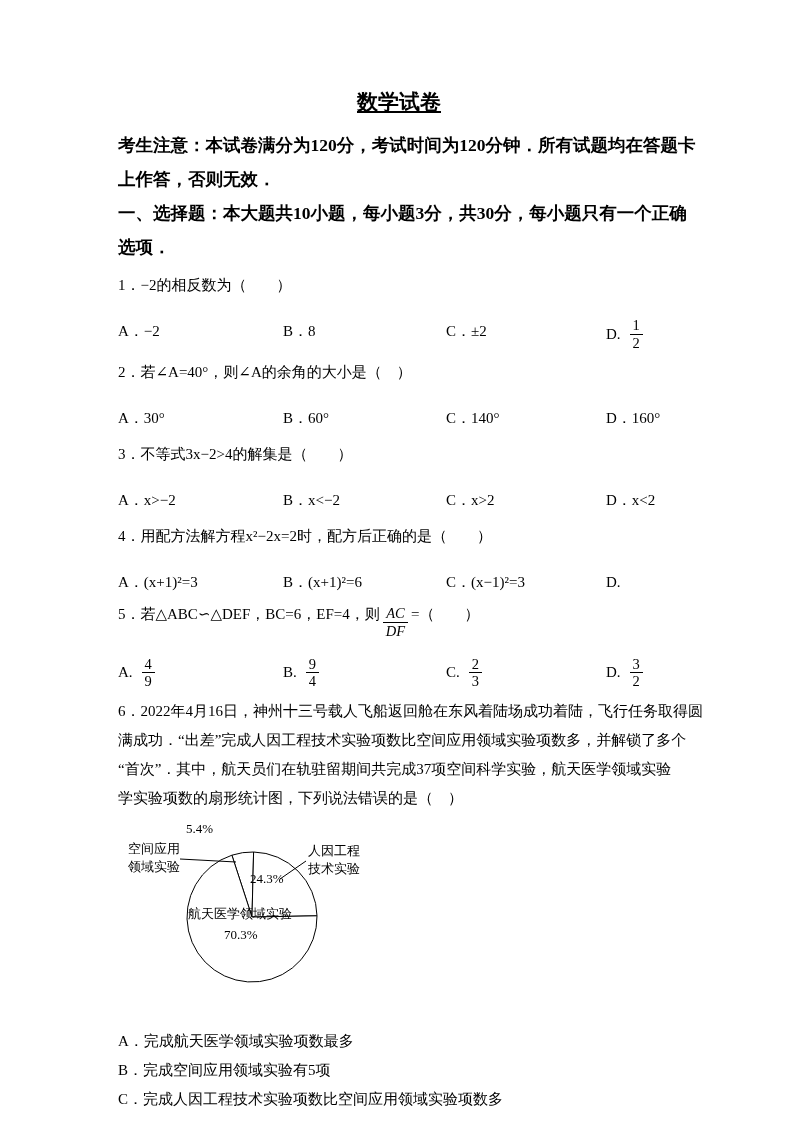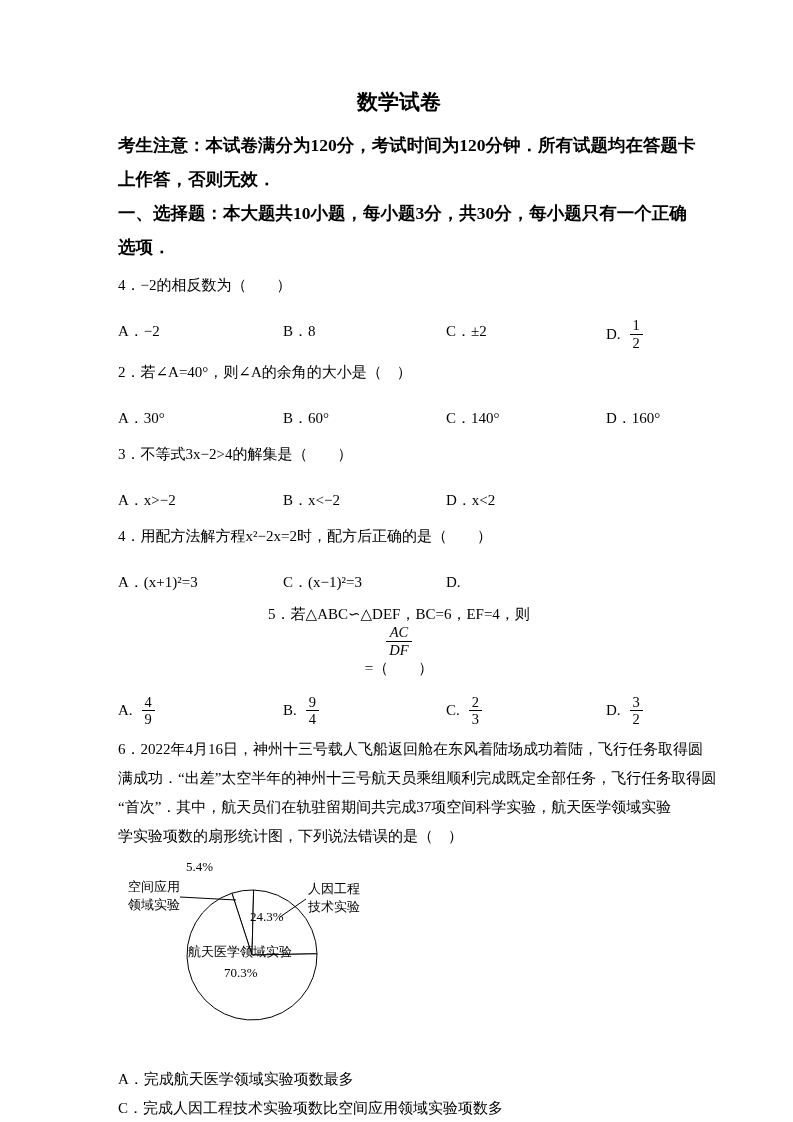--- a/index.html
+++ b/index.html
@@ -4,27 +4,27 @@
 <style>
   * { box-sizing: border-box; }
   html,body { margin:0; padding:0; }
   body {
     width:793px; height:1122px; background:#ffffff; color:#000;
     font-family:"Liberation Serif","DejaVu Serif",serif;
     overflow:hidden; position:relative;
   }
   .content { position:absolute; left:118px; top:90px; width:562px; font-size:15px; }
   .title   { font-size:22px; font-weight:bold; text-align:center; margin:0 0 16px; line-height:26px; }
-  .subtitle{ font-size:21px; font-weight:bold; text-align:center; margin:0 0 14px; line-height:24px; }
+  .subtitle{ font-size:21px; font-weight:bold; text-align:center; margin:0 0 14px; line-height:24px;text-decoration:underline; }
   .boldline{ font-size:17.5px; font-weight:bold; line-height:34px; white-space:nowrap; }
   .qblock  { margin-top:7px; }
   .qline   { line-height:29px; white-space:nowrap; }
   .opts    { display:grid; grid-template-columns:165px 163px 160px 1fr; line-height:29px; }
   .opt     { white-space:nowrap;margin-top:17px; }
-  .fracline{ display:flex; align-items:center; line-height:normal; margin:8px 0 16px; white-space:nowrap;flex-direction:column; }
+  .fracline{ display:flex; align-items:flex-start; line-height:normal; margin:8px 0 16px; white-space:nowrap; }
   .frac    { display:inline-block; text-align:center; vertical-align:middle; line-height:1.15; margin:0 3px; font-size:14.5px; }
   .frac .num { display:block; border-bottom:1px solid #000; padding:0 3px; }
   .frac .den { display:block; padding:0 3px; }
   .it      { font-style:italic; }
   .optsfrac{ display:grid; grid-template-columns:165px 163px 160px 1fr; margin-top:8px; }
   .optcell { display:flex; align-items:center; gap:6px; }
   .chart-wrap { margin:4px 0 0 4px; width:330px; height:210px; }
   .pie-svg text { font-size:13px; font-family:inherit; fill:#000; }
   .leader  { stroke:#000; stroke-width:1; fill:none; }
 </style>
@@ -39,21 +39,21 @@
     <div class="boldline">考生注意：本试卷满分为120分，考试时间为120分钟．所有试题均在答题卡</div>
     <div class="boldline">上作答，否则无效．</div>
   </div>
 
   <div>
     <div class="boldline">一、选择题：本大题共10小题，每小题3分，共30分，每小题只有一个正确</div>
     <div class="boldline">选项．</div>
   </div>
 
   <div class="qblock">
-    <div class="qline">4．−2的相反数为（　　）</div>
+    <div class="qline">1．−2的相反数为（　　）</div>
     <div class="opts">
       <span class="opt">A．−2</span>
       <span class="opt">B．8</span>
       <span class="opt">C．±2</span>
       <span class="opt optcell">
         <span>D.</span>
         <span class="frac">
           <span class="num">1</span>
           <span class="den">2</span>
         </span>
@@ -69,28 +69,30 @@
       <span class="opt">C．140°</span>
       <span class="opt">D．160°</span>
     </div>
   </div>
 
   <div class="qblock">
     <div class="qline">3．不等式3x−2&gt;4的解集是（　　）</div>
     <div class="opts">
       <span class="opt">A．x&gt;−2</span>
       <span class="opt">B．x&lt;−2</span>
+      <span class="opt">C．x&gt;2</span>
       <span class="opt">D．x&lt;2</span>
     </div>
   </div>
 
   <div class="qblock">
     <div class="qline">4．用配方法解方程x²−2x=2时，配方后正确的是（　　）</div>
     <div class="opts">
       <span class="opt">A．(x+1)²=3</span>
+      <span class="opt">B．(x+1)²=6</span>
       <span class="opt">C．(x−1)²=3</span>
       <span class="opt">D.</span>
     </div>
   </div>
 
   <div class="qblock">
     <div class="fracline">
       <span>5．若△ABC∽△DEF，BC=6，EF=4，则</span>
       <span class="frac">
         <span class="num it">AC</span>
@@ -125,21 +127,21 @@
         <span class="frac">
             <span class="num">3</span>
             <span class="den">2</span>
           </span>
       </span>
     </div>
   </div>
 
   <div class="qblock">
     <div class="qline">6．2022年4月16日，神州十三号载人飞船返回舱在东风着陆场成功着陆，飞行任务取得圆</div>
-    <div class="qline">满成功．“出差”太空半年的神州十三号航天员乘组顺利完成既定全部任务，飞行任务取得圆</div>
+    <div class="qline">满成功．“出差”完成人因工程技术实验项数比空间应用领域实验项数多，并解锁了多个</div>
     <div class="qline">“首次”．其中，航天员们在轨驻留期间共完成37项空间科学实验，航天医学领域实验</div>
     <div class="qline">学实验项数的扇形统计图，下列说法错误的是（　）</div>
 
     <div class="chart-wrap">
       <svg class="pie-svg" width="330" height="210" viewBox="0 0 330 210">
         <g id="pie-slices">
             <path d="M 130 100 L 109.9 38.2 A 65 65 0 0 1 131.6 35.0 Z" fill="#ffffff" stroke="#000000" stroke-width="1"></path>
             <path d="M 130 100 L 131.6 35.0 A 65 65 0 0 1 195.0 98.8 Z" fill="#ffffff" stroke="#000000" stroke-width="1"></path>
             <path d="M 130 100 L 195.0 98.8 A 65 65 0 1 1 109.9 38.2 Z" fill="#ffffff" stroke="#000000" stroke-width="1"></path>
           </g>
@@ -150,16 +152,17 @@
         <text x="6" y="54">领域实验</text>
         <text x="186" y="38">人因工程</text>
         <text x="186" y="56">技术实验</text>
         <text x="128" y="66">24.3%</text>
         <text x="66" y="101">航天医学领域实验</text>
         <text x="102" y="122">70.3%</text>
       </svg>
     </div>
 
     <div class="qline">A．完成航天医学领域实验项数最多</div>
+    <div class="qline">B．完成空间应用领域实验有5项</div>
     <div class="qline">C．完成人因工程技术实验项数比空间应用领域实验项数多</div>
   </div>
 
 </div>
 
 </body></html>

